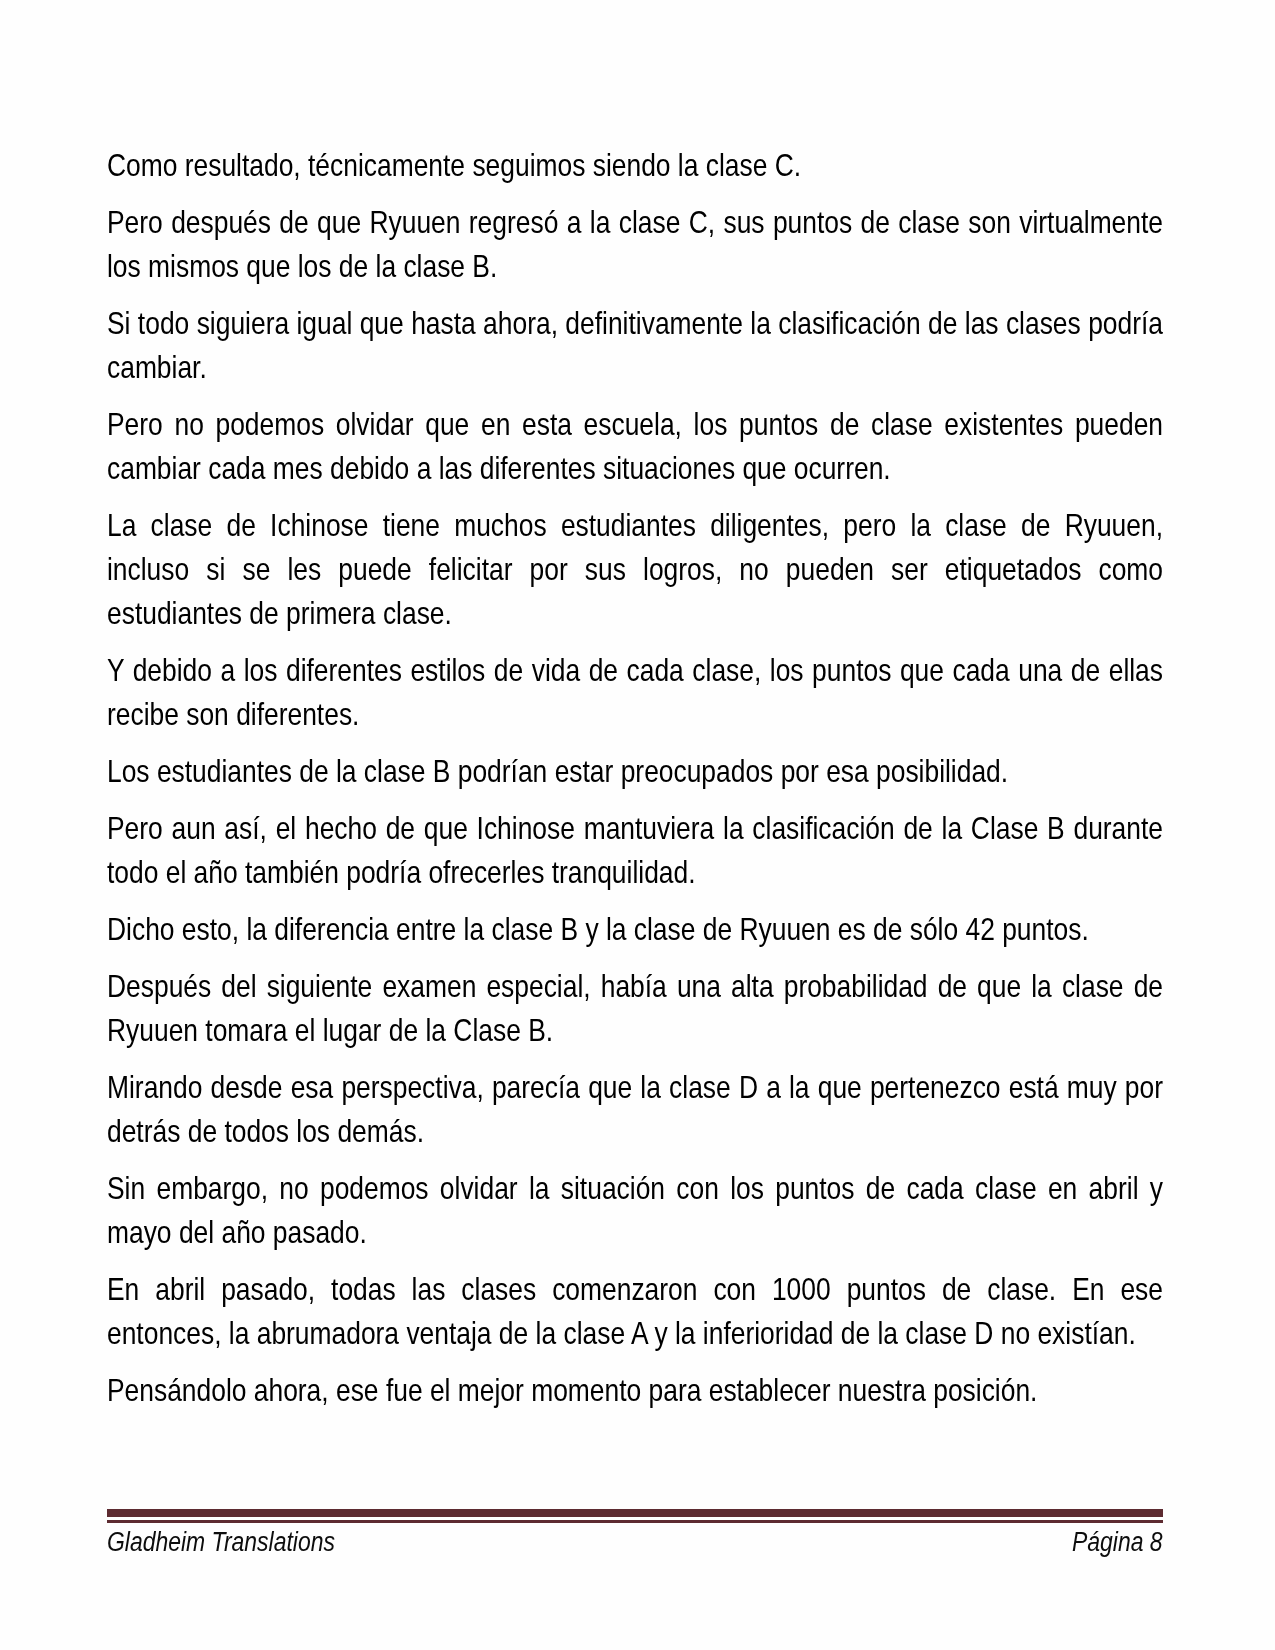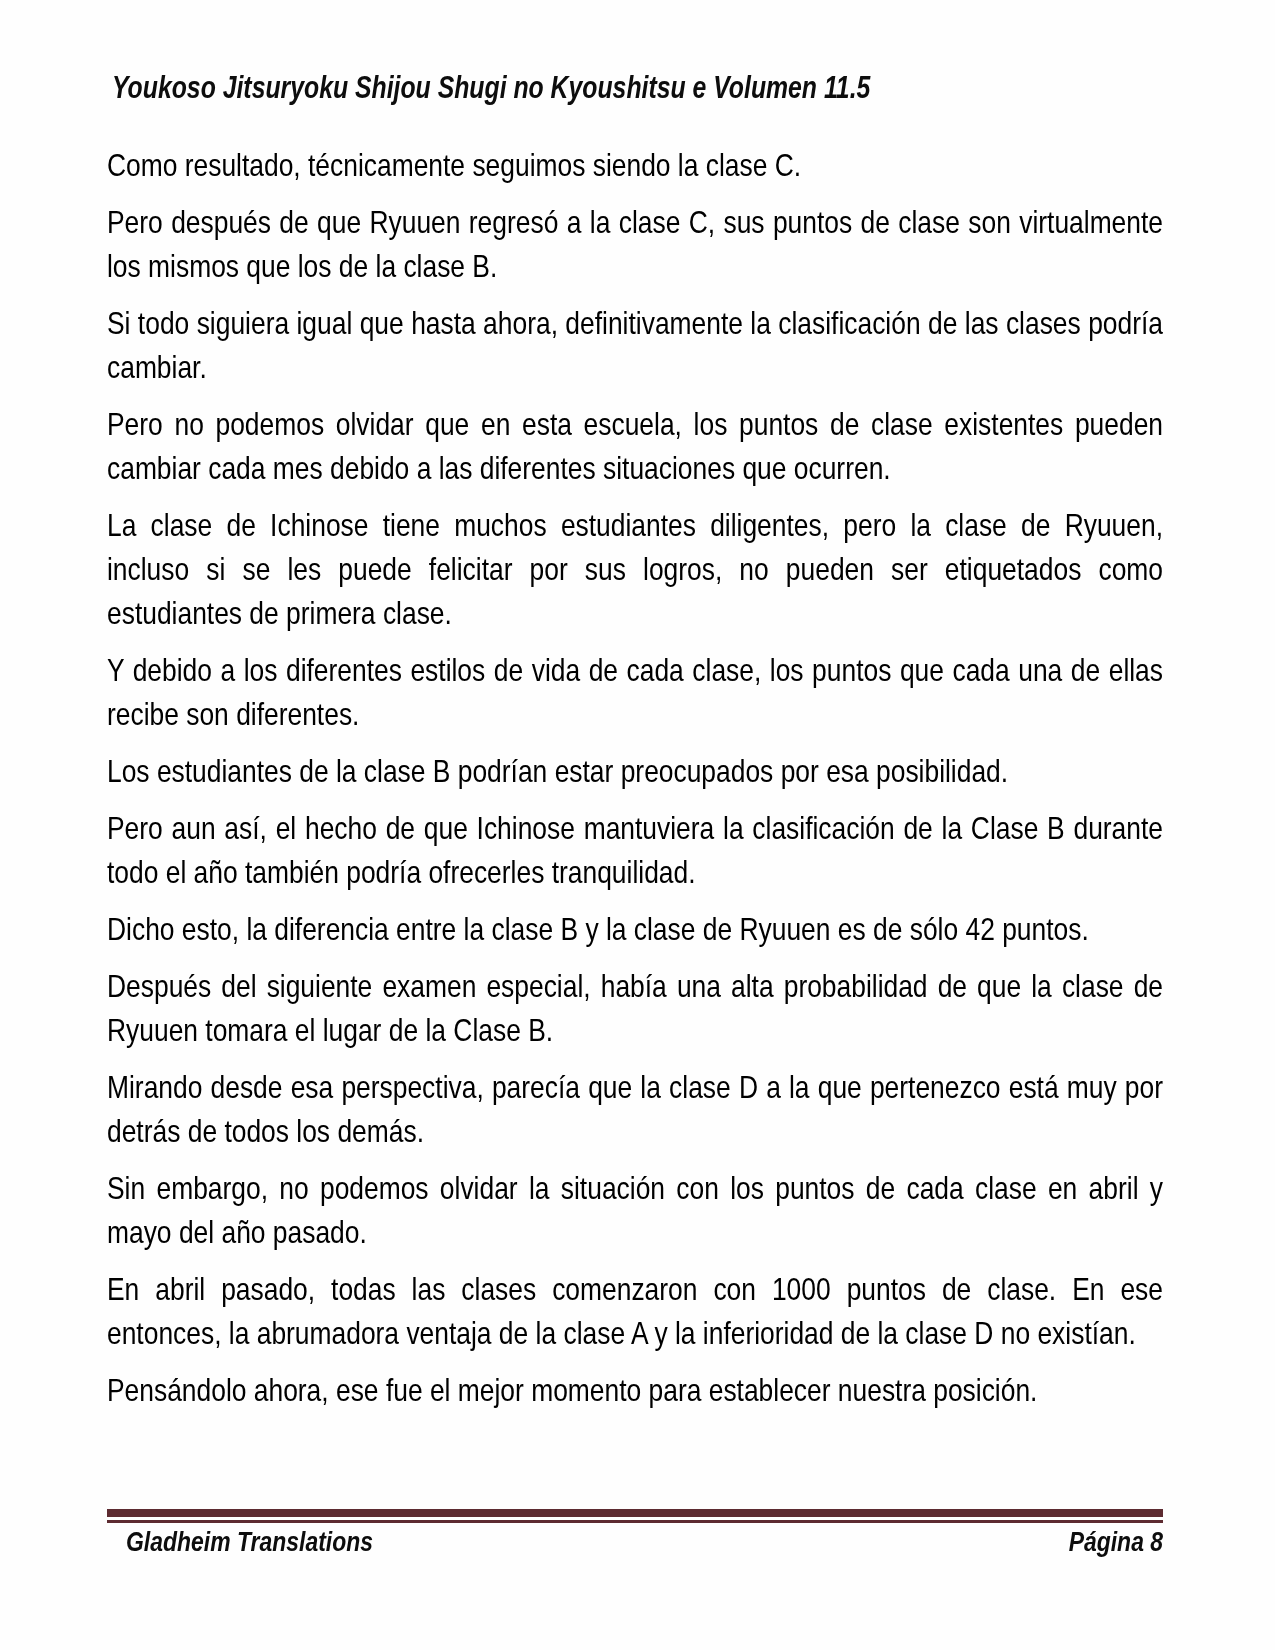--- a/index.html
+++ b/index.html
@@ -54,37 +54,33 @@
     width: 1056px;
   }
   .rule-thick { height: 8px; }
   .rule-thin  { height: 3px; margin-top: 3px; }
   .footer-row {
     display: flex;
     justify-content: space-between;
     align-items: baseline;
     margin-top: 4px;
     font-family: "Liberation Sans", sans-serif;
-    font-weight: 700;
+    font-weight: 400;
     font-style: italic;
     font-size: 27px;
     color: #0d0d0d;
-    margin-left: 19px;
   }
   .footer-left  { display: inline-block; transform: scaleX(0.85); transform-origin: left center;  white-space: nowrap; }
   .footer-right { display: inline-block; transform: scaleX(0.85); transform-origin: right center; white-space: nowrap; }
 </style>
 </head>
 <body>
 
 <div class="page">
 
-  <div class="header">
-    <span class="header-text">Youkoso Jitsuryoku Shijou Shugi no Kyoushitsu e Volumen 11.5</span>
-  </div>
 
   <div class="content">
 
   <p>Como resultado, técnicamente seguimos siendo la clase C.</p>
       <p>Pero después de que Ryuuen regresó a la clase C, sus puntos de clase son virtualmente los mismos que los de la clase B.</p>
       <p>Si todo siguiera igual que hasta ahora, definitivamente la clasificación de las clases podría cambiar.</p>
       <p>Pero no podemos olvidar que en esta escuela, los puntos de clase existentes pueden cambiar cada mes debido a las diferentes situaciones que ocurren.</p>
       <p>La clase de Ichinose tiene muchos estudiantes diligentes, pero la clase de Ryuuen, incluso si se les puede felicitar por sus logros, no pueden ser etiquetados como estudiantes de primera clase.</p>
       <p>Y debido a los diferentes estilos de vida de cada clase, los puntos que cada una de ellas recibe son diferentes.</p>
       <p>Los estudiantes de la clase B podrían estar preocupados por esa posibilidad.</p>

